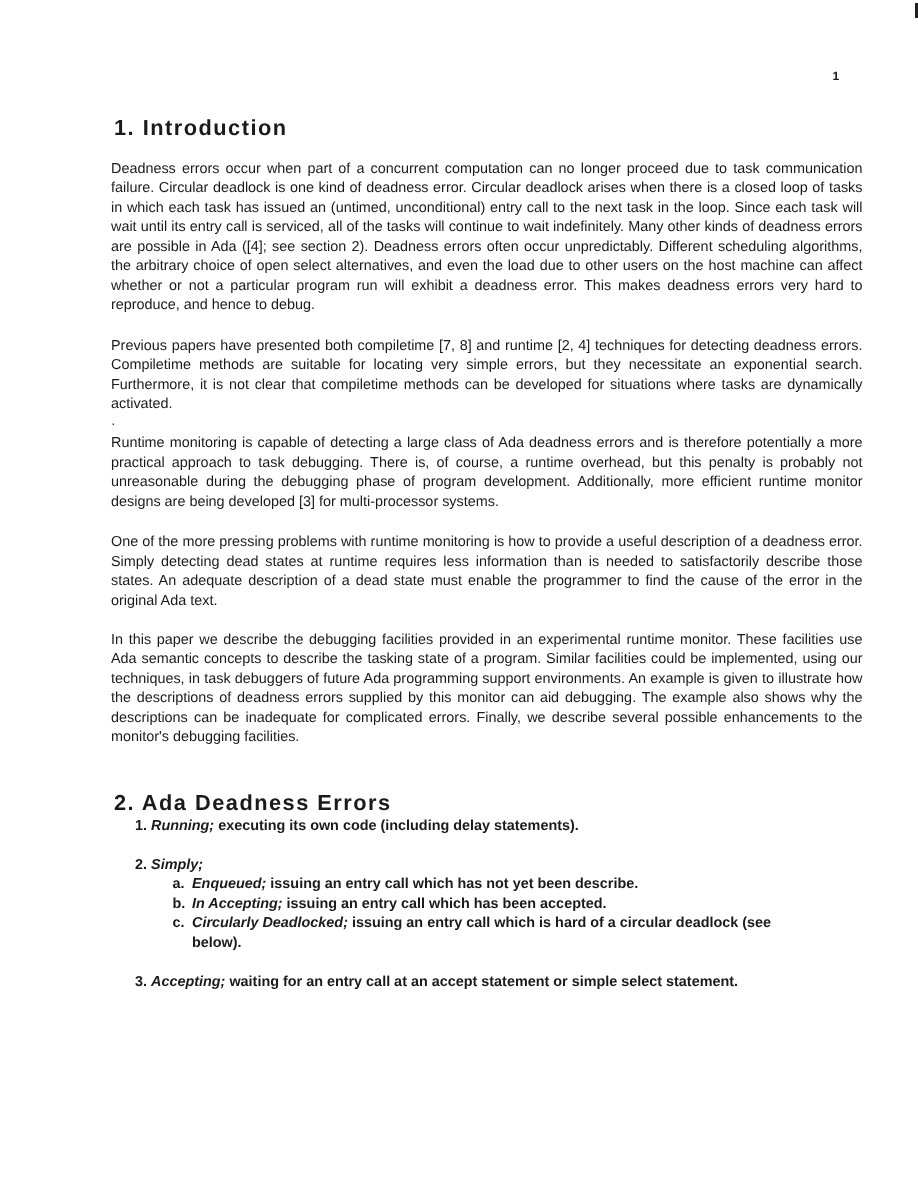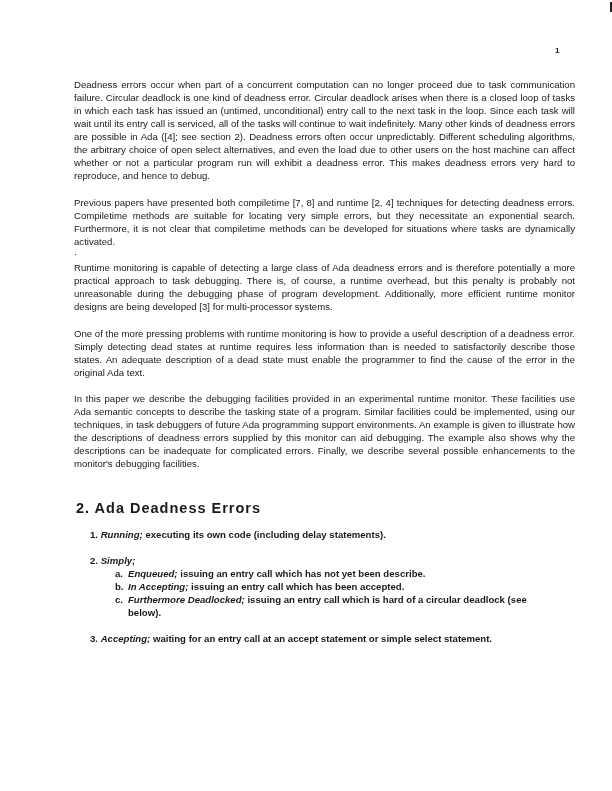--- a/index.html
+++ b/index.html
@@ -3,38 +3,39 @@
 <meta charset="utf-8">
 <style>
   html, body { margin: 0; padding: 0; background: #ffffff; }
   body { width: 612px; height: 791px; position: relative; overflow: hidden;
          font-family: "Liberation Sans", sans-serif; color: #1a1a1a; }
   .edge-mark { position: absolute; right: 0; top: 2px; width: 2px; height: 10px; background: #222; }
   .page-number { position: absolute; left: 555px; top: 46px; font-size: 8px; font-weight: bold; }
   .content { position: absolute; left: 74px; top: 78px; width: 501px; }
   h1 { font-size: 14.5px; font-weight: bold; letter-spacing: 1px; margin: 0 0 0 2px; }
   h1.sec1 { margin-bottom: 12px; }
-  h1.sec2 { margin-top: 30px; margin-bottom: 12px; }
+  h1.sec2 { margin-top: 30px; margin-bottom: 0; }
   p { font-size: 9.6px; line-height: 13px; margin: 0 0 13.5px 0; text-align: justify; }
   .stray-dot { height: 6px; margin: -10px 0 4px 0; font-size: 9px; line-height: 6px; }
   ol.status-list { list-style: none; padding: 0; margin: 0 0 0 16px; font-size: 9.6px; line-height: 13px; }
   ol.status-list > li { margin-bottom: 13px; font-weight: bold; }
   ol.sub-list { list-style: none; padding: 0; margin: 0 0 0 25px; }
   ol.sub-list > li { position: relative; padding-left: 13px; width: 420px; }
   ol.sub-list .sub-label { position: absolute; left: 0; }
   em { font-style: italic; }
 </style>
 </head>
 <body>
 
 <div class="edge-mark"></div>
 <div class="page-number">1</div>
 
 <div class="content">
 
+  <h1 class="sec1">1. Introduction</h1>
 
   <p>Deadness errors occur when part of a concurrent computation can no longer proceed due to task communication failure. Circular deadlock is one kind of deadness error. Circular deadlock arises when there is a closed loop of tasks in which each task has issued an (untimed, unconditional) entry call to the next task in the loop. Since each task will wait until its entry call is serviced, all of the tasks will continue to wait indefinitely. Many other kinds of deadness errors are possible in Ada ([4]; see section 2). Deadness errors often occur unpredictably. Different scheduling algorithms, the arbitrary choice of open select alternatives, and even the load due to other users on the host machine can affect whether or not a particular program run will exhibit a deadness error. This makes deadness errors very hard to reproduce, and hence to debug.</p>
   <p>Previous papers have presented both compiletime [7, 8] and runtime [2, 4] techniques for detecting deadness errors. Compiletime methods are suitable for locating very simple errors, but they necessitate an exponential search. Furthermore, it is not clear that compiletime methods can be developed for situations where tasks are dynamically activated.</p>
   <div class="stray-dot">·</div>
   <p>Runtime monitoring is capable of detecting a large class of Ada deadness errors and is therefore potentially a more practical approach to task debugging. There is, of course, a runtime overhead, but this penalty is probably not unreasonable during the debugging phase of program development. Additionally, more efficient runtime monitor designs are being developed [3] for multi-processor systems.</p>
   <p>One of the more pressing problems with runtime monitoring is how to provide a useful description of a deadness error. Simply detecting dead states at runtime requires less information than is needed to satisfactorily describe those states. An adequate description of a dead state must enable the programmer to find the cause of the error in the original Ada text.</p>
   <p>In this paper we describe the debugging facilities provided in an experimental runtime monitor. These facilities use Ada semantic concepts to describe the tasking state of a program. Similar facilities could be implemented, using our techniques, in task debuggers of future Ada programming support environments. An example is given to illustrate how the descriptions of deadness errors supplied by this monitor can aid debugging. The example also shows why the descriptions can be inadequate for complicated errors. Finally, we describe several possible enhancements to the monitor's debugging facilities.</p>
 
   <h1 class="sec2">2. Ada Deadness Errors</h1>
 
@@ -51,21 +52,21 @@
         <li>
           <span class="sub-label">a.</span>
           <em>Enqueued;</em><span> issuing an entry call which has not yet been describe.</span>
         </li>
         <li>
           <span class="sub-label">b.</span>
           <em>In Accepting;</em><span> issuing an entry call which has been accepted.</span>
         </li>
         <li>
           <span class="sub-label">c.</span>
-          <em>Furthermore Deadlocked;</em><span> issuing an entry call which is hard of a circular deadlock (see below).</span>
+          <em>Circularly Deadlocked;</em><span> issuing an entry call which is hard of a circular deadlock (see below).</span>
         </li>
       </ol>
     </li>
     <li>
       <span>3.</span>
       <em>Accepting;</em><span> waiting for an entry call at an accept statement or simple select statement.</span>
     </li>
   </ol>
 
 </div>

